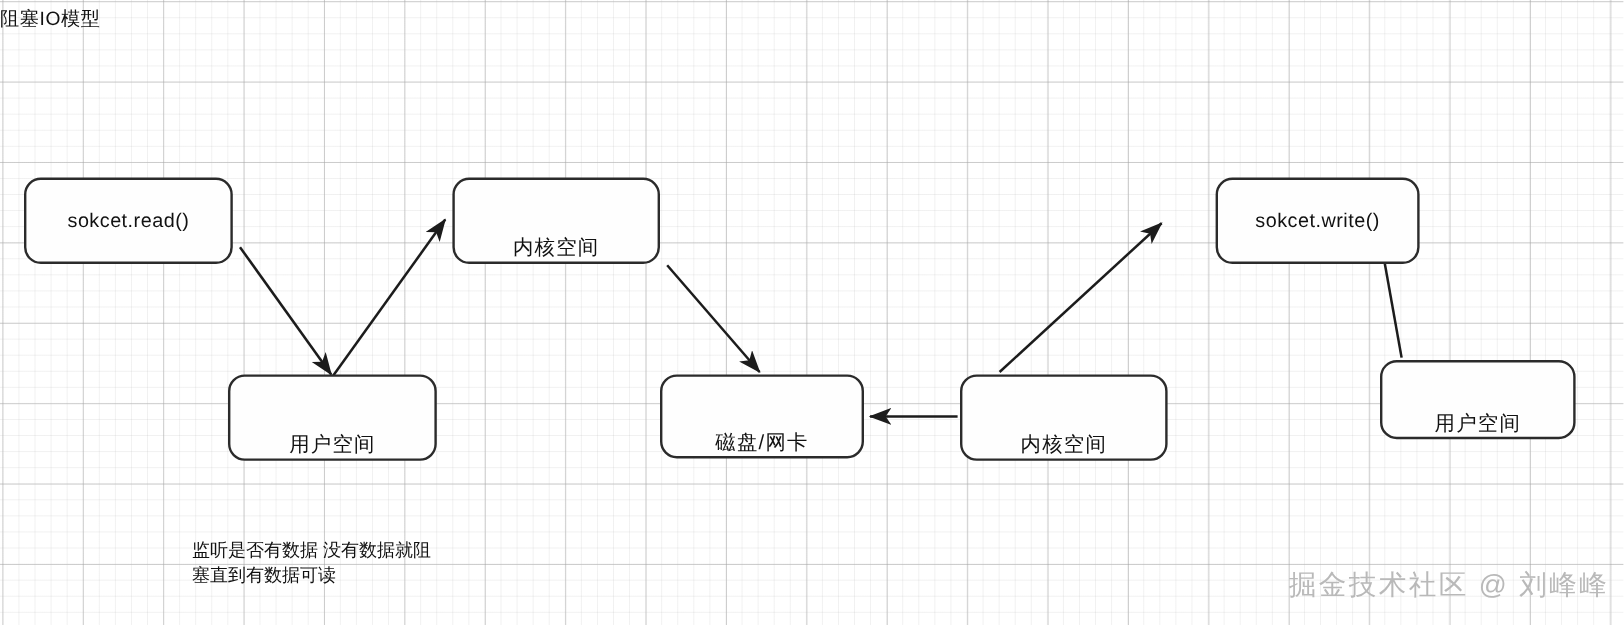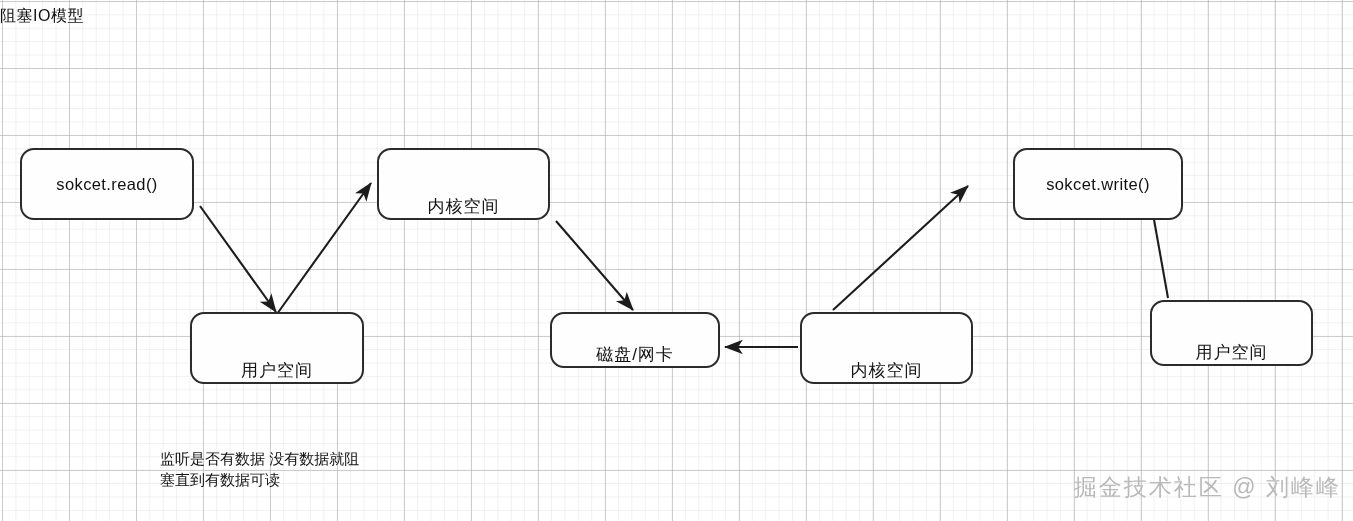--- a/index.html
+++ b/index.html
@@ -110,21 +110,21 @@
   </div>
 
   <div class="node-box cjk" style="left:377px; top:148px; width:173px; height:72px;">
     <span>内核空间</span>
   </div>
 
   <div class="node-box cjk" style="left:190px; top:312px; width:174px; height:72px;">
     <span>用户空间</span>
   </div>
 
-  <div class="node-box cjk" style="left:550px; top:312px; width:170px; height:56px;">
+  <div class="node-box cjk" style="left:550px; top:312px; width:170px; height:70px;">
     <span>磁盘/网卡</span>
   </div>
 
   <div class="node-box" style="left:973px; top:148px; width:170px; height:72px;margin-left:40px;">
     <span>sokcet.write()</span>
   </div>
 
   <div class="node-box cjk" style="left:800px; top:312px; width:173px; height:72px;">
     <span>内核空间</span>
   </div>

